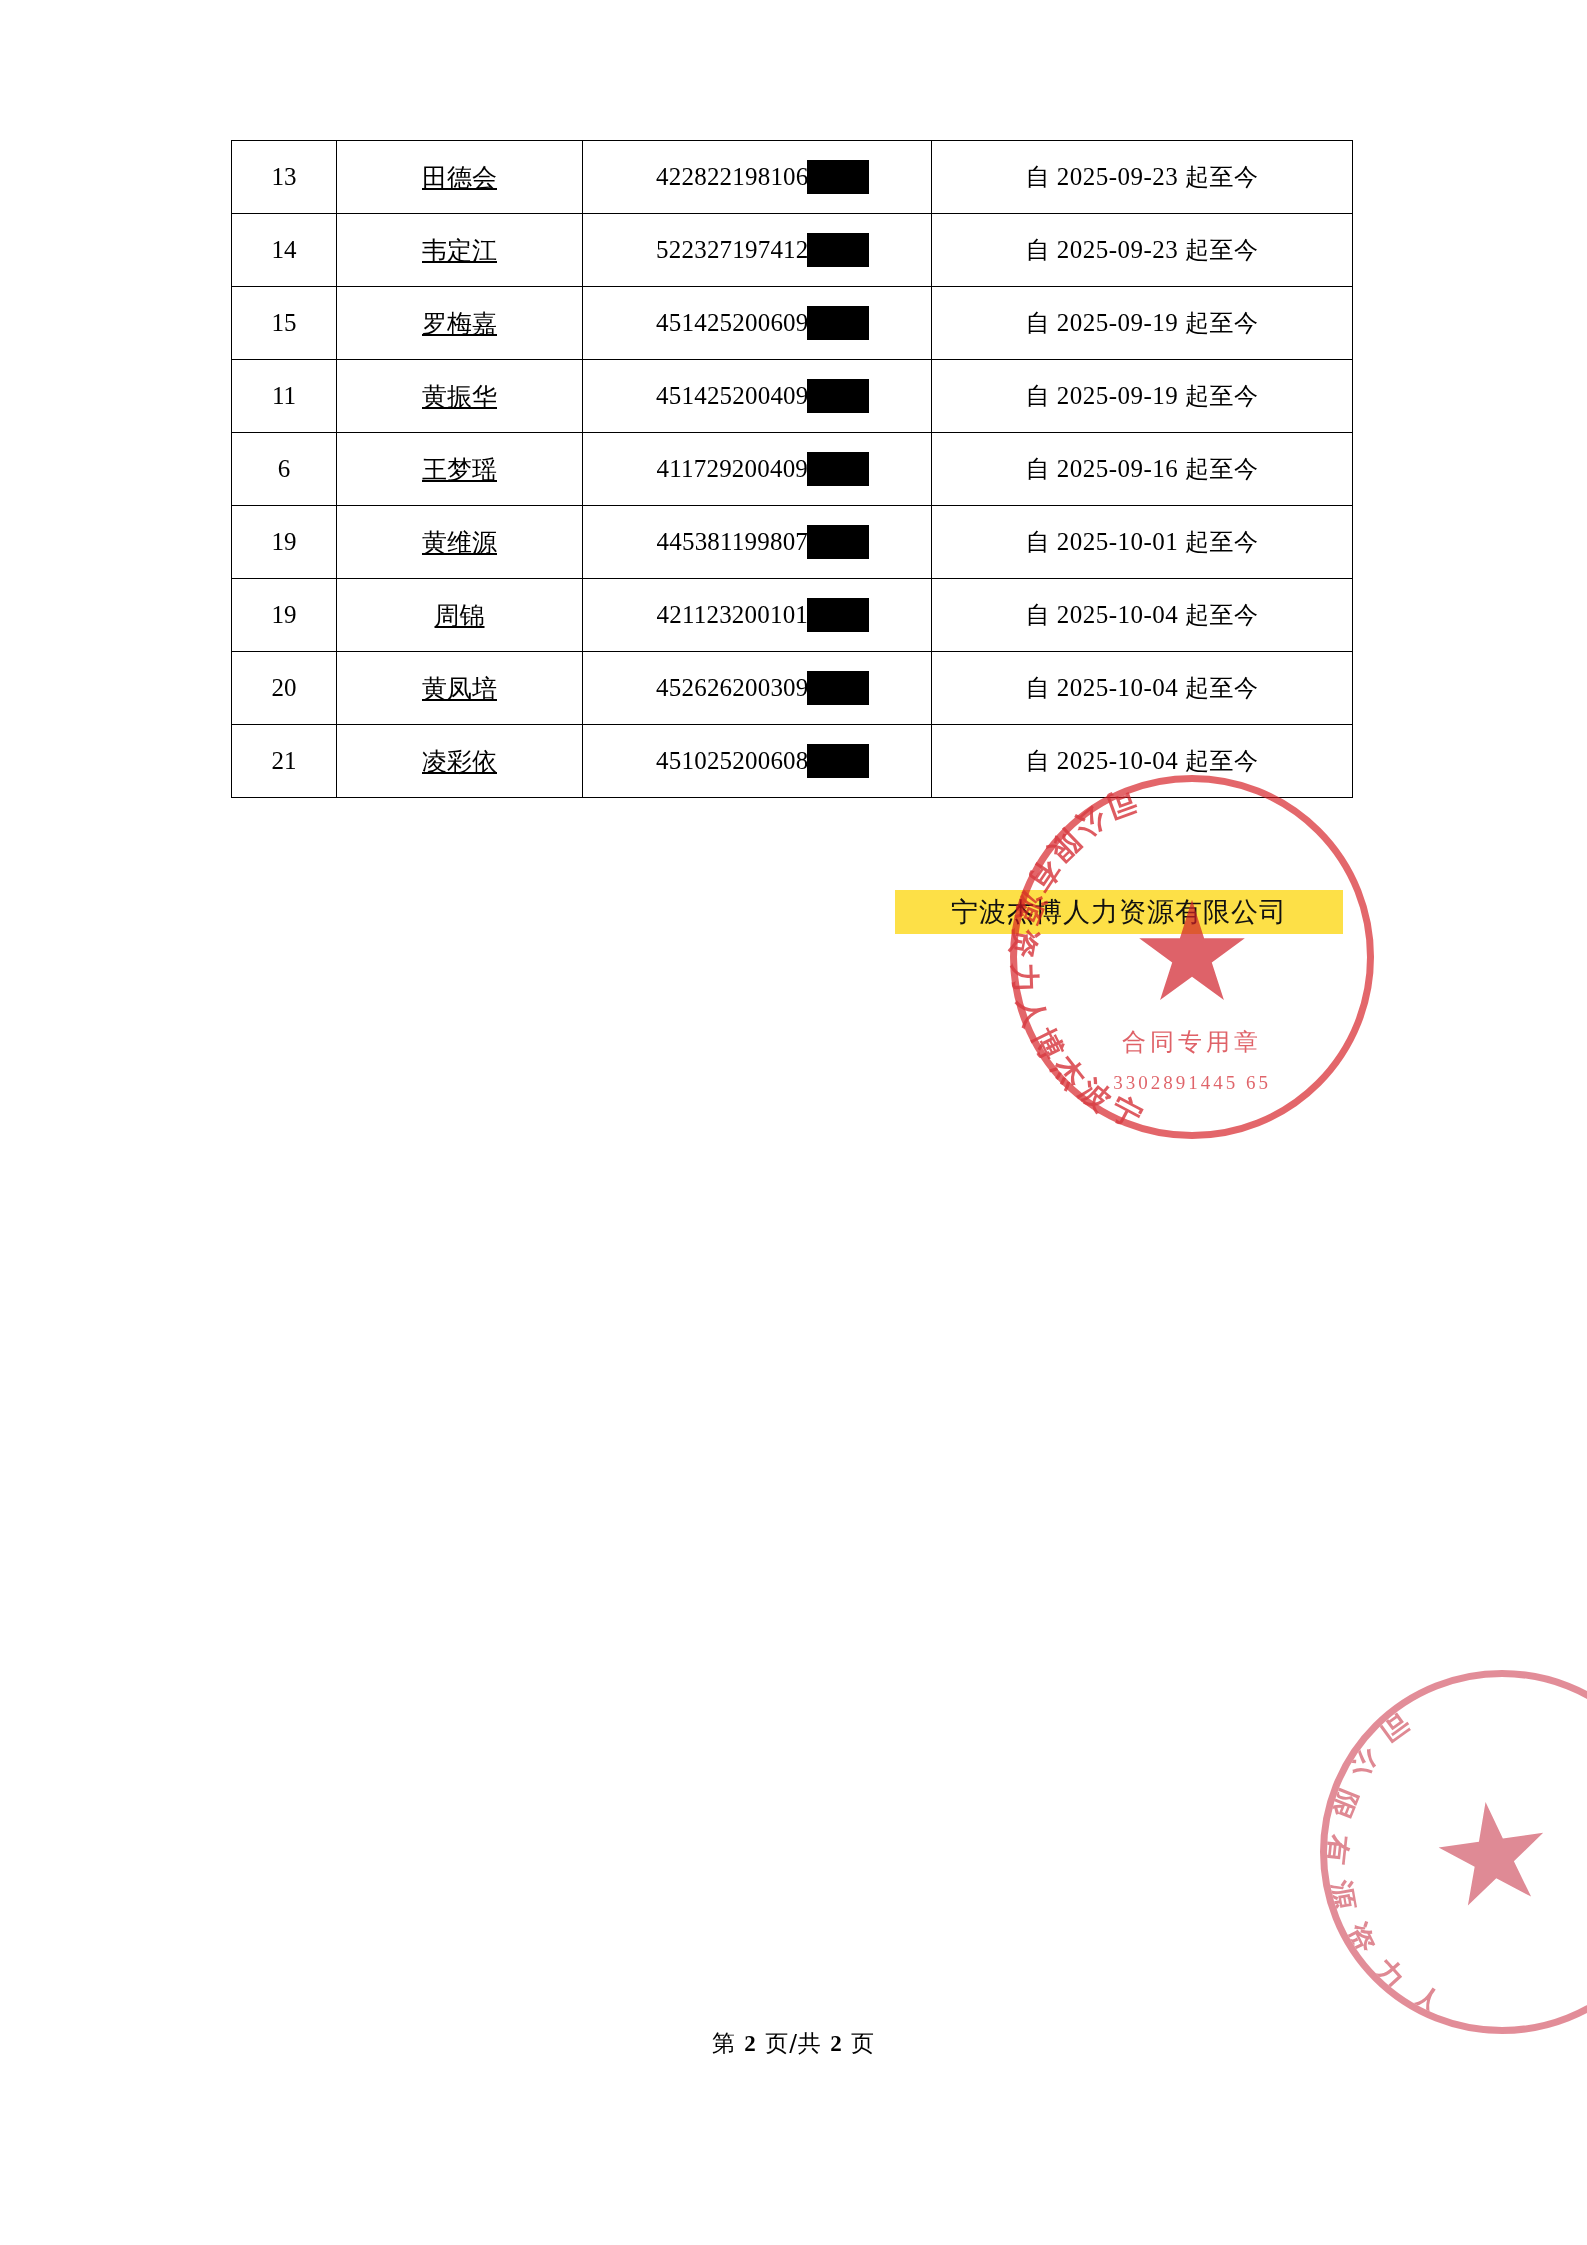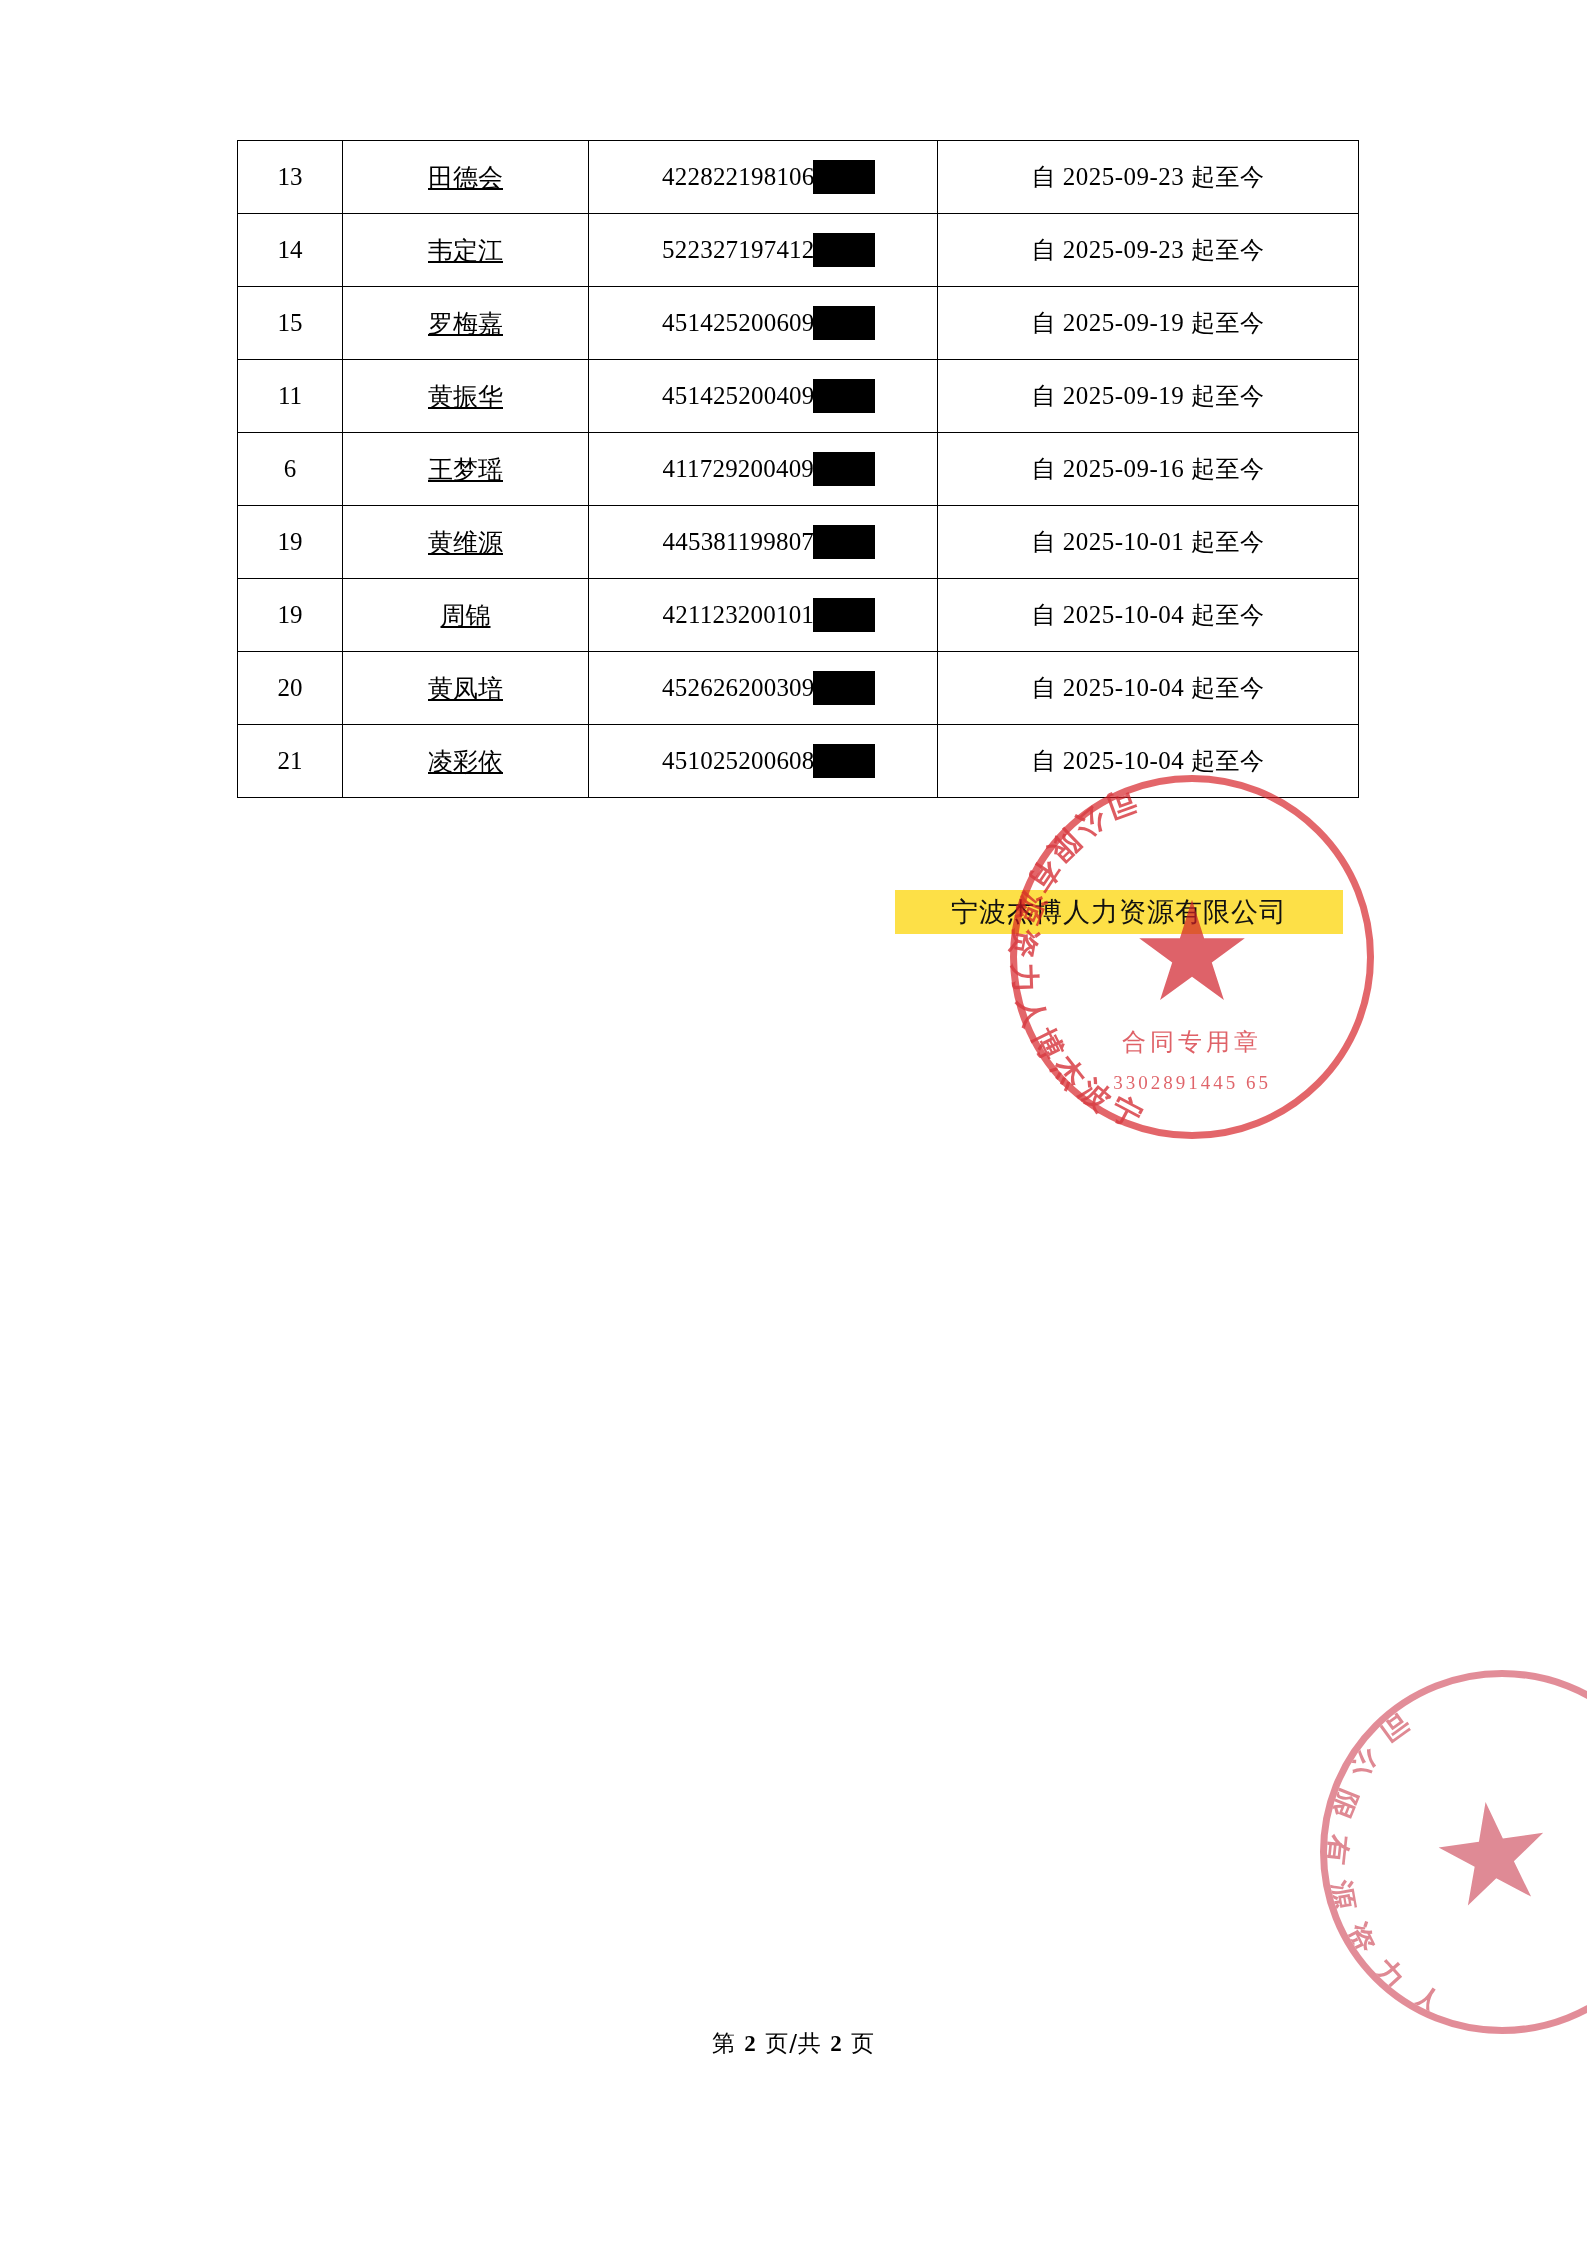--- a/index.html
+++ b/index.html
@@ -20,21 +20,21 @@
     position: absolute;
     left: 0;
     top: 0;
     width: 1587px;
     height: 2245px;
   }
 
   
   .table-wrap {
     position: absolute;
-    left: 237px;
+    left: 231px;
     top: 140px;
     width: 1117px;
   }
   table.roster {
     border-collapse: collapse;
     width: 1117px;
     table-layout: fixed;
   }
   table.roster td {
     border: 1.5px solid #000;

